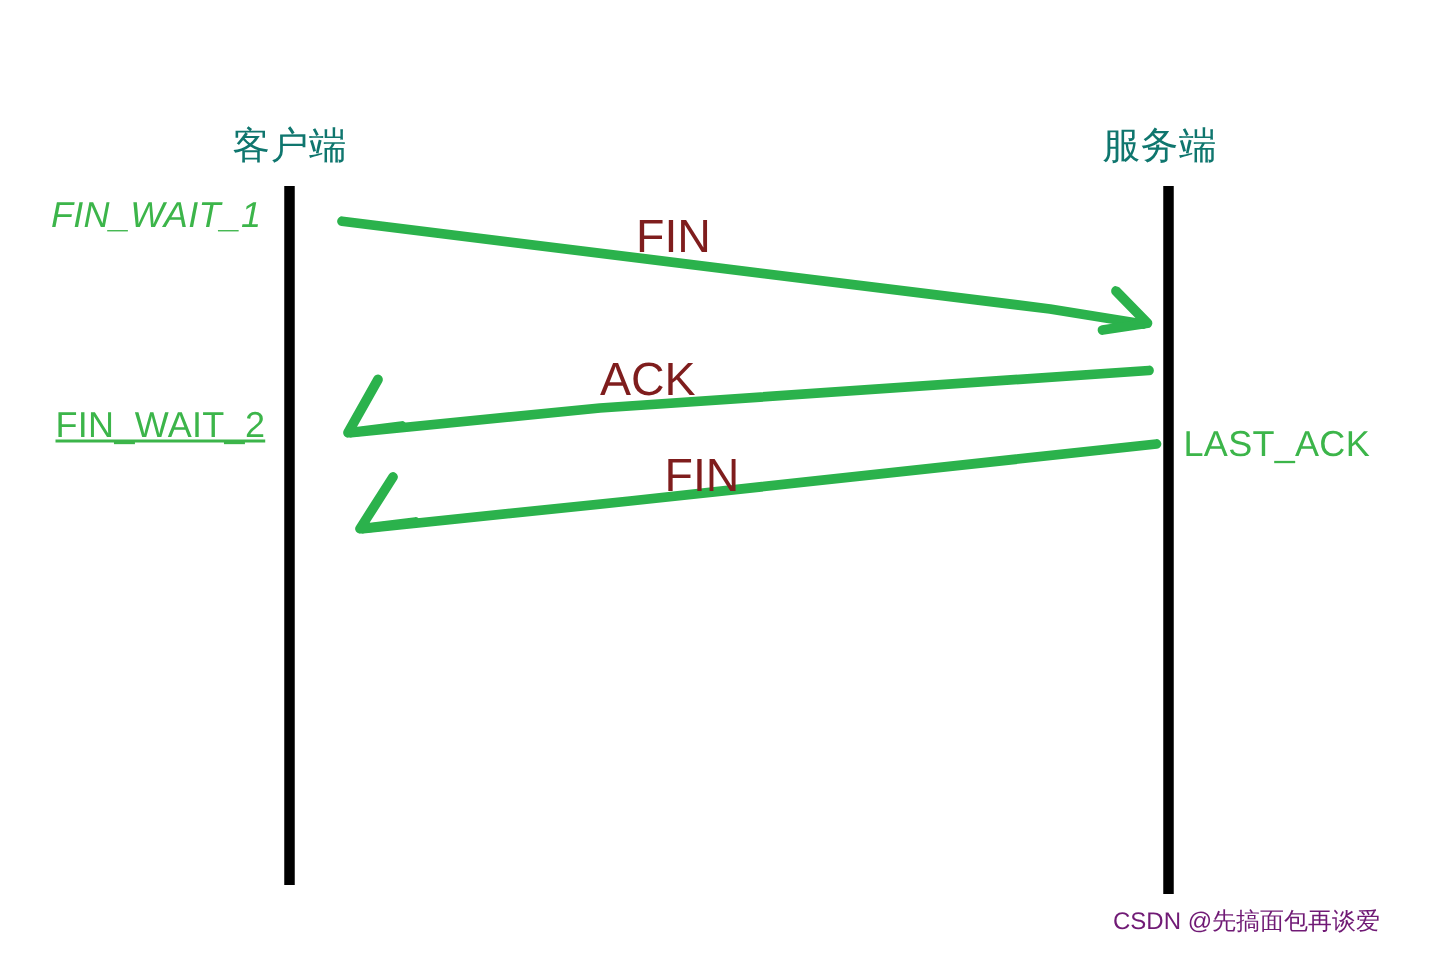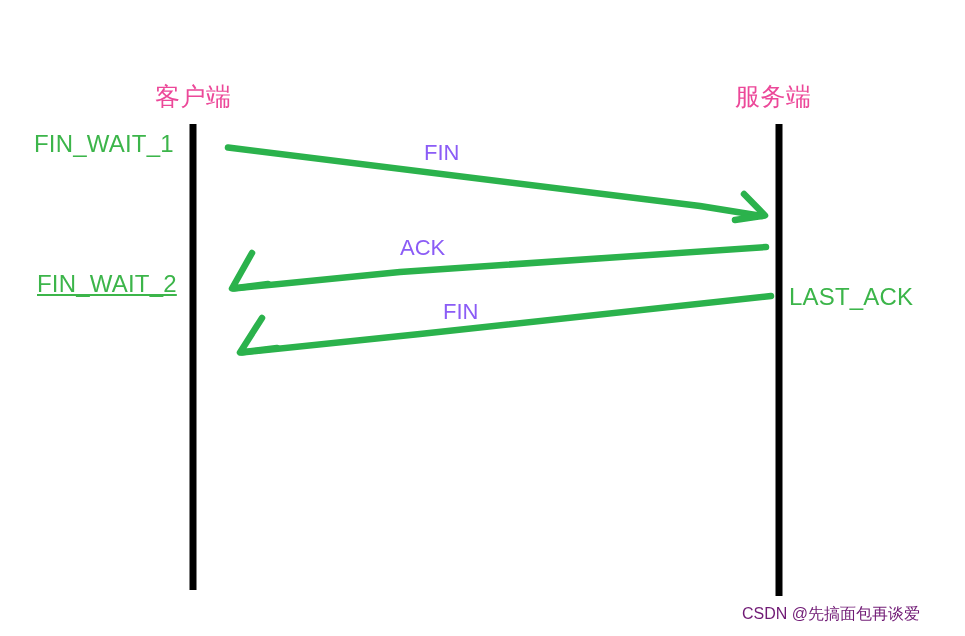--- a/index.html
+++ b/index.html
@@ -21,21 +21,21 @@
   #diagram-svg {
     position: absolute;
     left: 0;
     top: 0;
     width: 965px;
     height: 636px;
   }
   .endpoint-title {
     position: absolute;
     font-size: 25px;
-    color: #ec4899;
+    color: #0f766e;
     white-space: nowrap;
     letter-spacing: 0.5px;
   }
   #client-title {
     left: 155px;
     top: 80px;
   }
   #server-title {
     left: 735px;
     top: 80px;
@@ -43,38 +43,39 @@
   .state-label {
     position: absolute;
     font-size: 24px;
     color: #3cb54a;
     white-space: nowrap;
     letter-spacing: 0.2px;
   }
   #state-fin-wait-1 {
     left: 34px;
     top: 130px;
+    font-style: italic;
   }
   #state-fin-wait-2 {
     left: 37px;
     top: 270px;
     text-decoration: underline;
   }
   #state-close-wait {
     left: 789px;
     top: 222px;
   }
   #state-last-ack {
     left: 789px;
     top: 283px;
   }
   .msg-label {
     position: absolute;
-    font-size: 22px;
-    color: #8b5cf6;
+    font-size: 31px;
+    color: #7f1d1d;
     white-space: nowrap;
   }
   #msg-fin-1 {
     left: 424px;
     top: 140px;
   }
   #msg-ack {
     left: 400px;
     top: 235px;
   }

